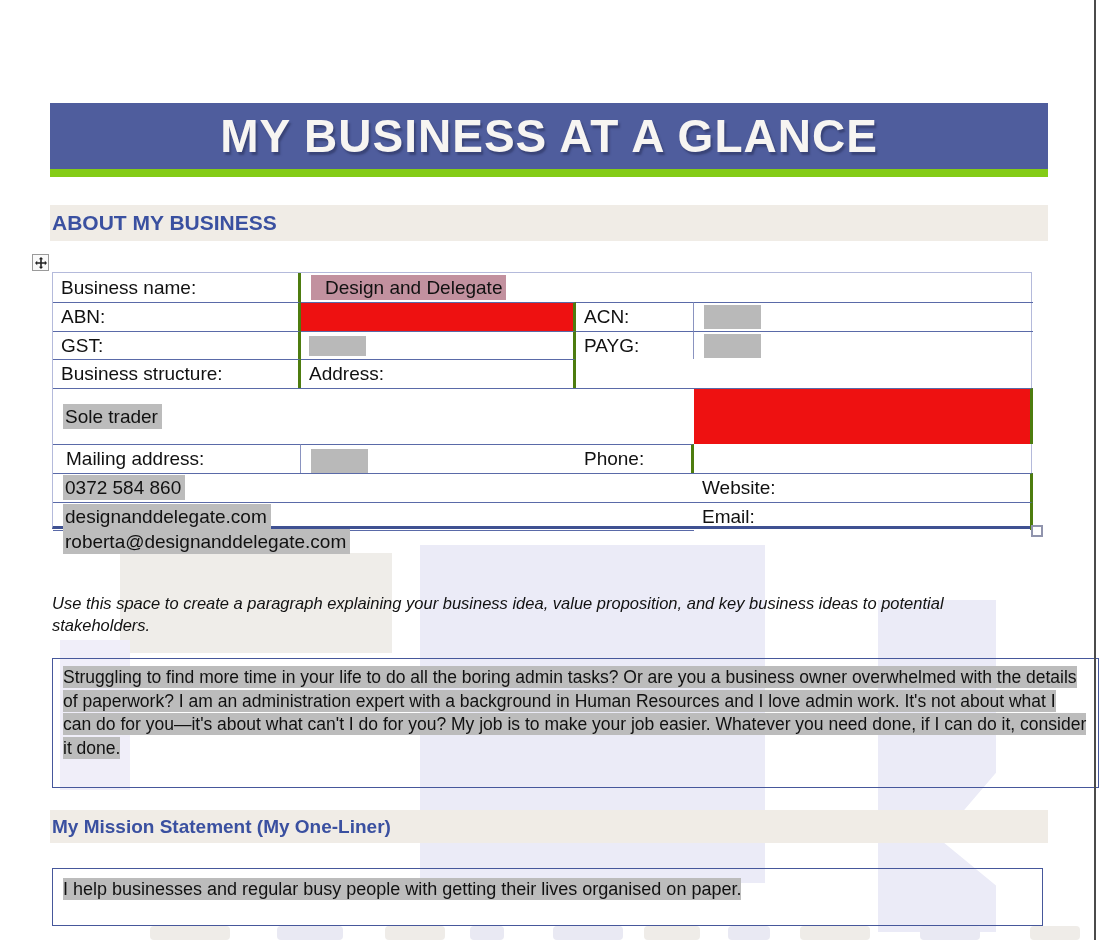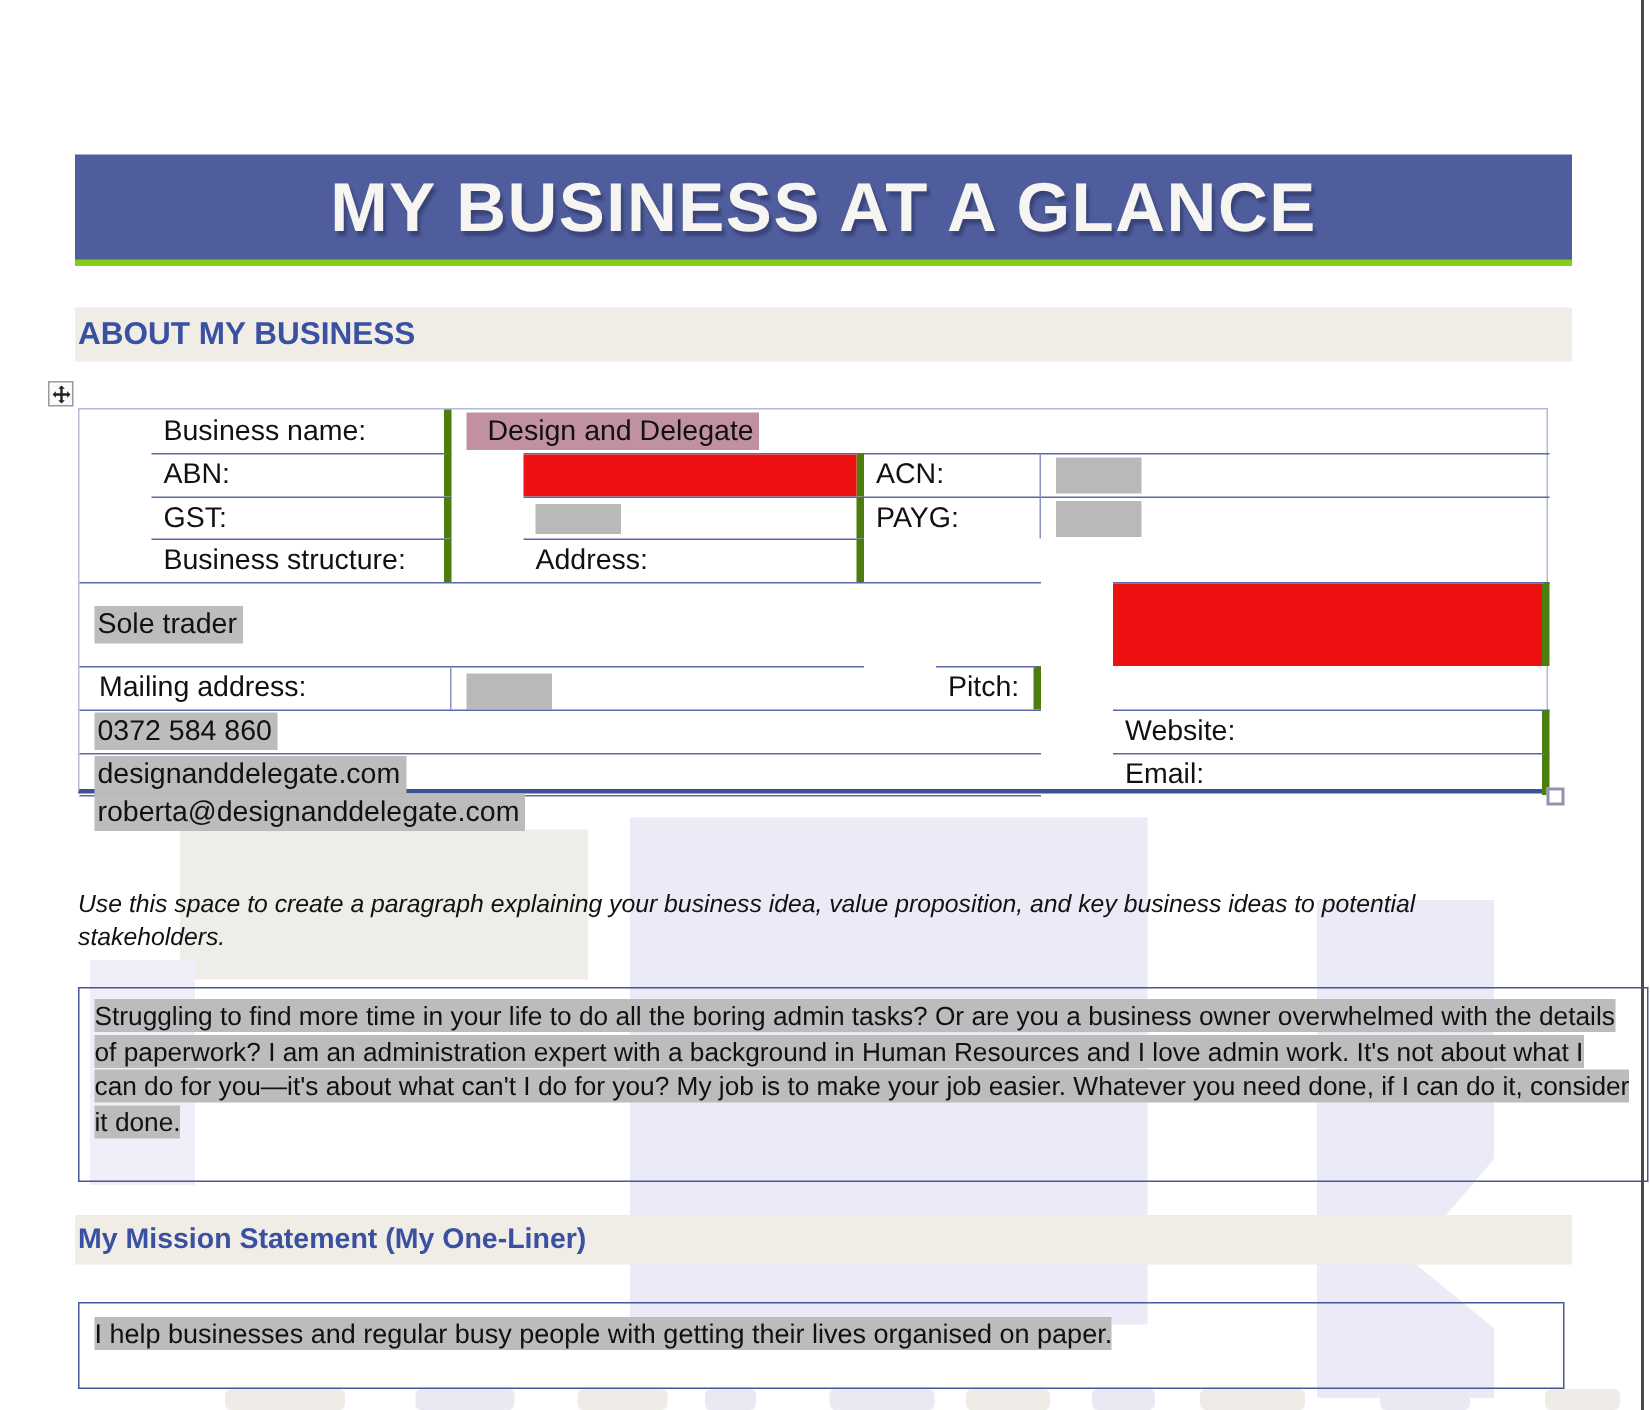--- a/index.html
+++ b/index.html
@@ -12,21 +12,21 @@
   .wm { position:absolute; z-index:0; }
   .wm-1 { left:120px; top:553px; width:272px; height:100px; background:#efede9; }
   .wm-2 { left:420px; top:545px; width:345px; height:338px; background:#ebebf7; }
   .wm-3 { left:878px; top:600px; width:118px; height:332px; background:#ebebf7;
           clip-path:polygon(0 0,100% 0,100% 52%,52% 72%,100% 86%,100% 100%,0 100%); }
   .wm-4 { left:60px; top:640px; width:70px; height:150px; background:#f0eef9; }
   .wm-blob { position:absolute; top:926px; height:14px; border-radius:4px; z-index:0; }
   
   .banner {
     position:absolute; left:50px; top:103px; width:998px; height:74px; z-index:2;
-    background:#4f5d9d; border-bottom:4px solid #84cc16;
+    background:#4f5d9d; border-bottom:8px solid #84cc16;
     display:flex; align-items:center; justify-content:center;
   }
   .banner h1 {
     font-size:46px; font-weight:bold; color:#f7f5f2; letter-spacing:1px;
     text-shadow:2px 3px 2px rgba(40,48,90,0.55); white-space:nowrap;
   }
   
   .strip {
     position:absolute; left:50px; width:998px; background:#f0ece6; z-index:2;
     display:flex; align-items:center;
@@ -44,21 +44,21 @@
   .biz-table {
     position:absolute; left:52px; top:272px; width:980px; height:257px; z-index:2;
     display:grid; grid-template-columns:248px 275px 118px 339px;
     grid-template-rows:29px 29px 28px 29px 56px 29px 29px 28px;
     border-top:1px solid #b4badb; border-left:1px solid #b4badb; border-right:1px solid #b4badb;
     border-bottom:3px solid #3f5192;
     font-size:19px;
   }
   .cell { position:relative; display:flex; align-items:center; }
   .cell.row-n { border-top:1px solid #5a6aa8; }
-  .cell.vr { border-right:5px solid #4d7c0f;margin-left:48px; }
+  .cell.vr { border-right:3px solid #4d7c0f; }
   .cell.vr-lt { border-right:1px solid #8a93c0; }
   .cell.span3 { grid-column:span 3; }
   .lbl { padding-left:8px; }
   .val { padding-left:10px; }
   .mail-lbl { padding-left:13px; line-height:1.25; align-self:center; }
   .hl-gray { background:#bcbcbc; padding:2px 4px 2px 2px; }
   .hl-pink { background:#c2919f; padding:2px 4px 2px 14px; }
   .red-fill { position:absolute; inset:0; background:#ee1111; }
   .gray-block { background:#b9b9b9; width:57px; height:24px; margin-left:10px; }
   .gray-block.sm { height:20px; margin-left:8px; }
@@ -168,21 +168,21 @@
         <div class="red-fill"></div>
       </div>
     <div class="cell vr-lt row-n">
         <span class="mail-lbl">Mailing address:</span>
       </div>
     <div class="cell row-n" style="align-items:flex-start;">
         <div class="gray-block" style="margin-top:4px;"></div>
       </div>
 
     <div class="cell vr row-n">
-        <span class="lbl">Pitch:</span>
+        <span class="lbl">Phone:</span>
       </div>
     <div class="cell span3 row-n">
         <span class="val"><span class="hl-gray">0372 584 860</span></span>
       </div>
 
     <div class="cell vr row-n">
         <span class="lbl">Website:</span>
       </div>
     <div class="cell span3 row-n">
         <span class="val"><span class="hl-gray">designanddelegate.com</span></span>

